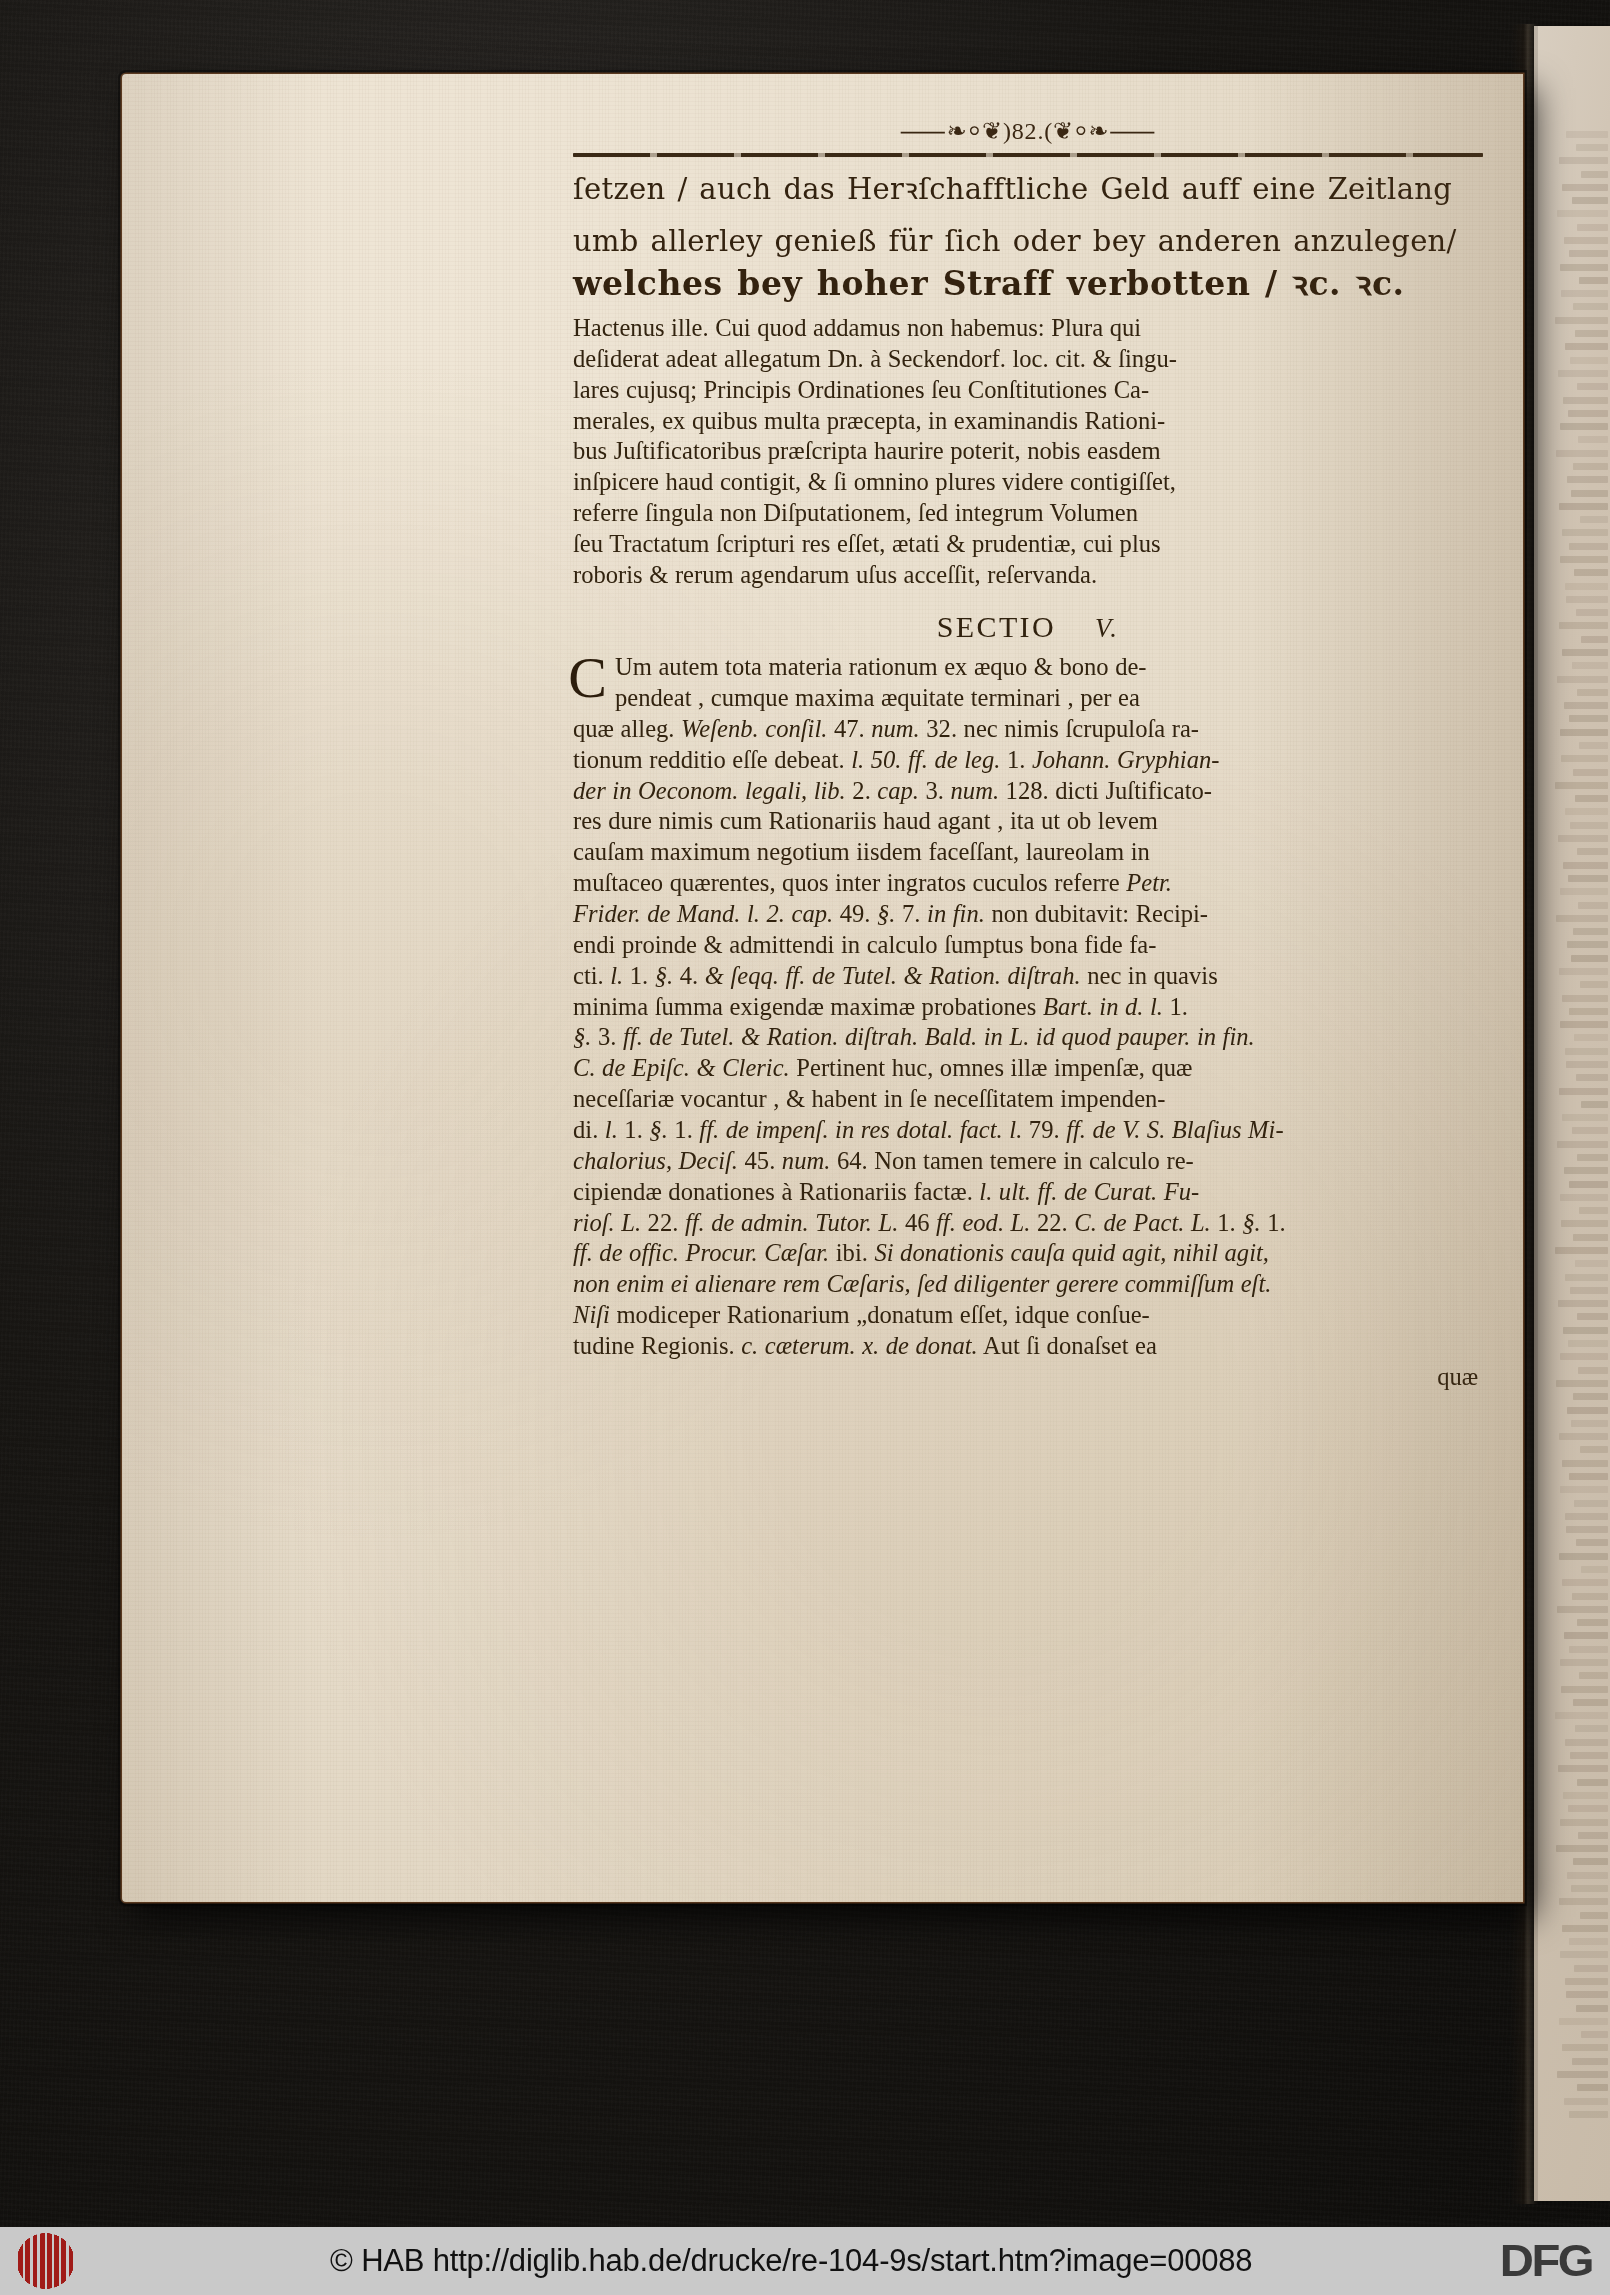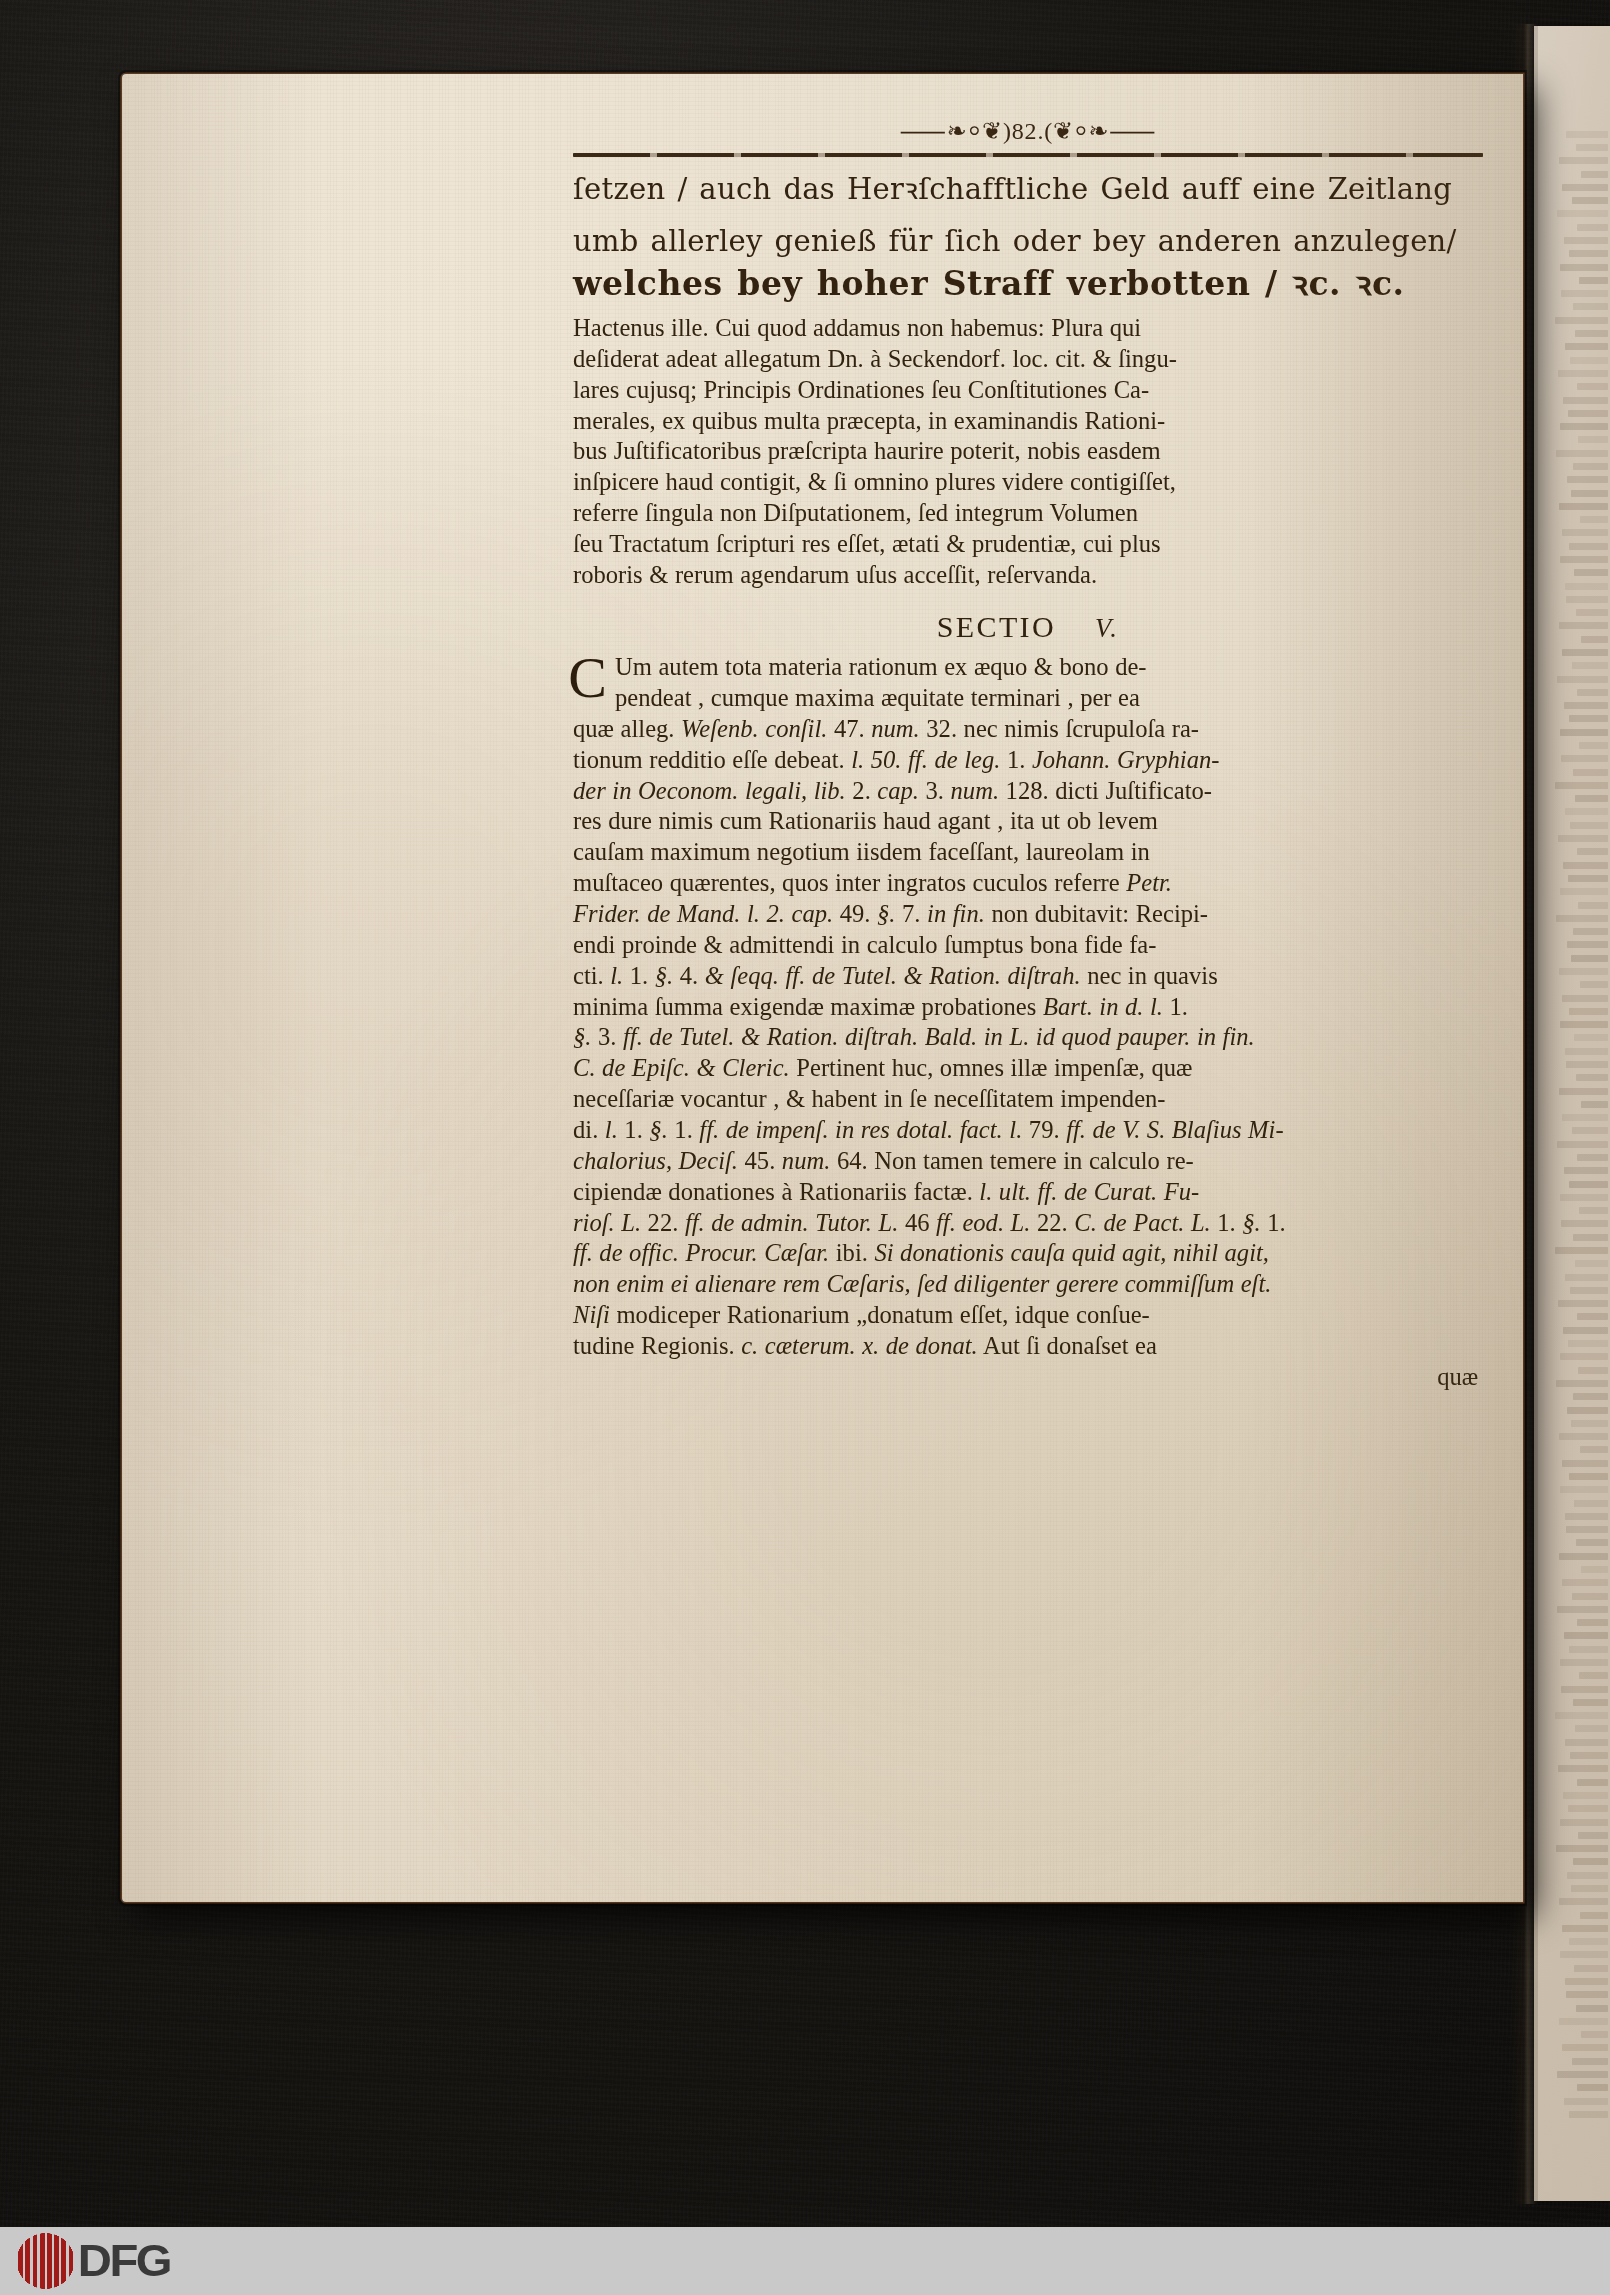--- a/index.html
+++ b/index.html
@@ -417,15 +417,16 @@
       <div class="latin"><i>Niſi</i> modiceper Rationarium „donatum eſſet, idque conſue-</div>
       <div class="latin">tudine Regionis. <i>c. cæterum. x. de donat.</i> Aut ſi donaſset ea</div>
       <div class="catchword">quæ</div>
     </div>
 
   </div>
 </div>
 
 <div id="footer">
   <div id="hab-logo"></div>
+  <div id="footer-text">© HAB http://diglib.hab.de/drucke/re-104-9s/start.htm?image=00088</div>
   <div id="dfg-logo">DFG</div>
 </div>
 
 
 </body></html>

